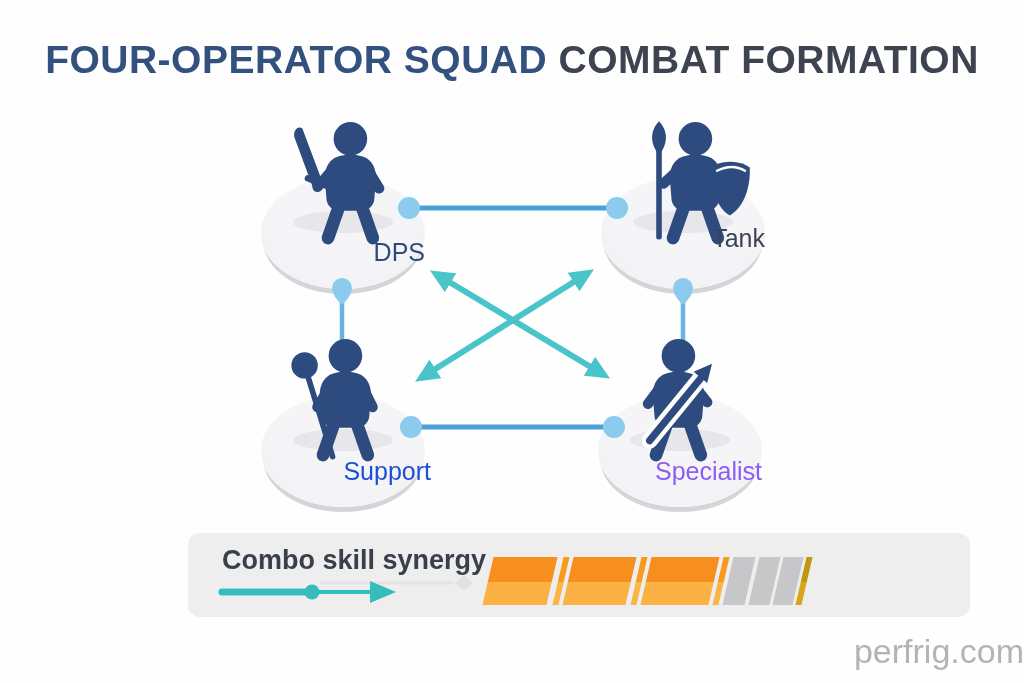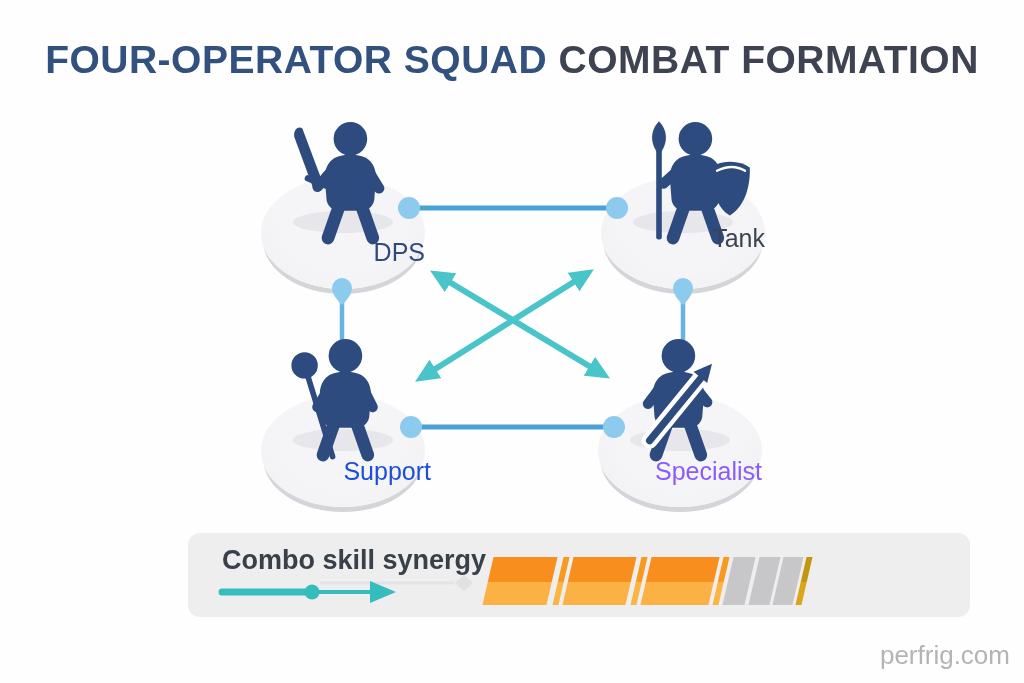--- a/index.html
+++ b/index.html
@@ -51,22 +51,22 @@
   }
   .legend-svg{position:absolute;left:0;top:0;}
   .gauge{position:absolute;left:0;top:24px;width:650px;height:48px;}
   .seg{position:absolute;top:0;height:48px;transform:skewX(-13deg);}
   .seg.orange{background:linear-gradient(to bottom, var(--orange-dark,#f78e1e) 0 52%, var(--orange-light,#fbb144) 52% 100%);}
   .seg.orange-sliver{background:linear-gradient(to bottom,#f79a1e 0 52%,#fbb545 52% 100%);}
   .seg.gray{background:var(--seg-gray,#c7c7c9);}
   .seg.gold-sliver{background:linear-gradient(to bottom,#c3960f 0 52%,var(--gold,#d9a51b) 52% 100%);}
   
   .watermark{
-    position:absolute;right:14px;bottom:12px;
-    font-size:26px;color:var(--watermark-gray,#b4b4b6);
+    position:absolute;right:0;bottom:12px;
+    font-size:34px;color:var(--watermark-gray,#b4b4b6);
   }
 </style>
 </head>
 <body style="--navy-title: #33517e; --gray-title: #3d4350; --figure-navy: #2d4b7e; --disc-fill: #f0f0f2; --disc-rim: #d4d5d9; --link-blue: #4aa0d8; --link-blue-light: #69b3e2; --node-dot: #8ccbee; --synergy-teal: #49c4c8; --legend-teal: #35bcbd; --panel-gray: #eeeeef; --orange-dark: #f78e1e; --orange-light: #fbb144; --seg-gray: #c7c7c9; --gold: #d9a51b; --watermark-gray: #b4b4b6;">
 
 <div class="title">
   <span class="accent">FOUR-OPERATOR SQUAD</span>
   <span> </span>
   <span class="rest">COMBAT FORMATION</span>
 </div>

